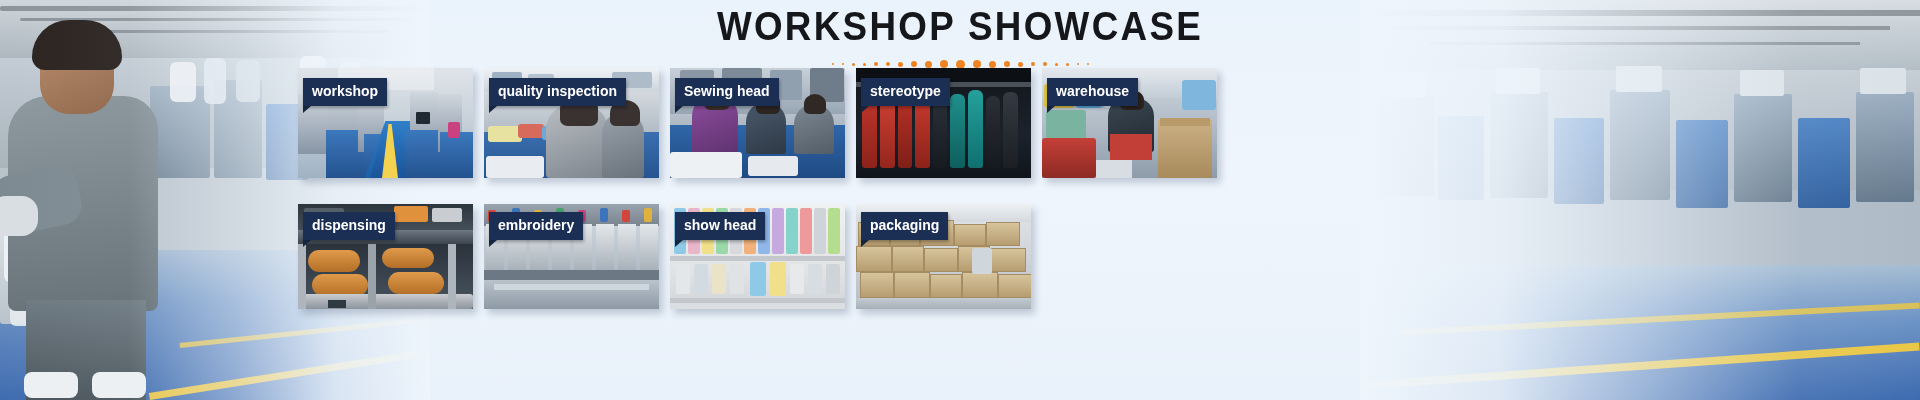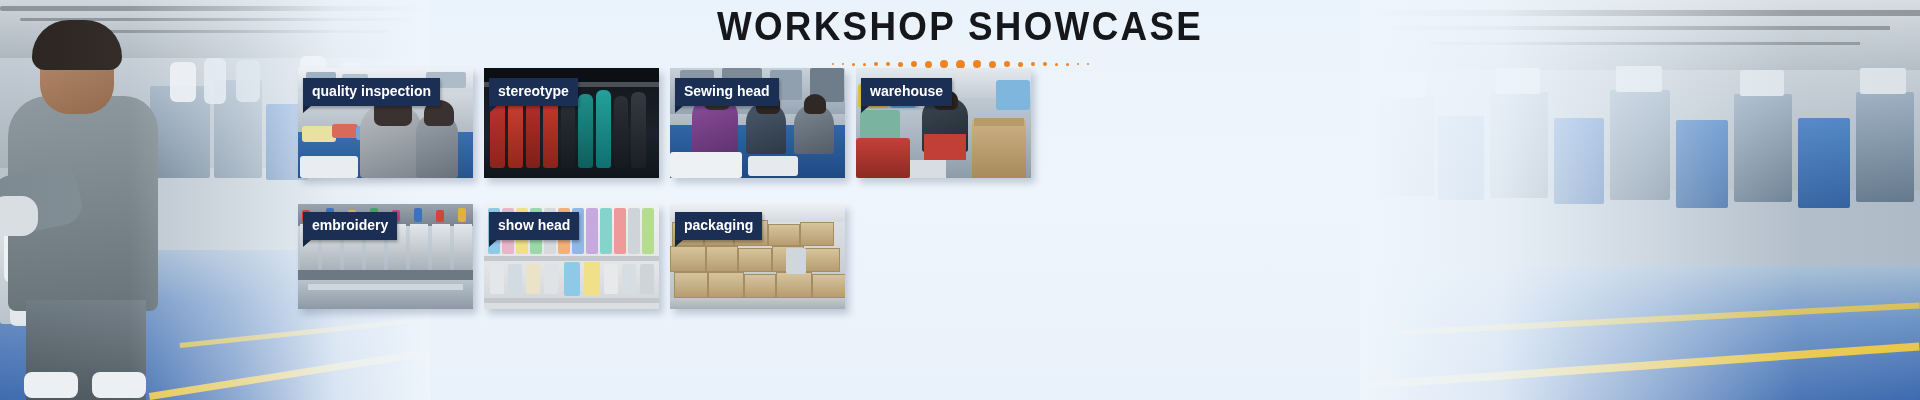--- a/index.html
+++ b/index.html
@@ -262,57 +262,60 @@
         <span class="dot" style="width: 3px; height: 3px; background: rgb(239, 131, 33);"></span>
         <span class="dot" style="width: 2px; height: 2px; background: rgb(239, 131, 33);"></span>
         <span class="dot" style="width: 2px; height: 2px; background: rgb(239, 131, 33);"></span>
       </div>
   </div>
 
   <div id="grid">
 
     <div class="card-row row1">
 
+      <div class="card">
+        <div class="photo">
+          <div class="sc ws-bg"></div>
+          <div class="p ws-m" style="left:0;top:26px;width:34px;height:60px;"></div>
+          <div class="p ws-m" style="left:30px;top:22px;width:30px;height:66px;"></div>
+          <div class="p ws-mb" style="left:28px;top:62px;width:40px;height:48px;"></div>
+          <div class="p ws-m" style="left:60px;top:28px;width:26px;height:56px;"></div>
+          <div class="p ws-mb" style="left:66px;top:66px;width:30px;height:44px;"></div>
+          <div class="p ws-aisle"></div>
+          <div class="p" style="left:72px;top:54px;width:44px;height:56px;background:linear-gradient(180deg,#2f7fc9,#1a5399);clip-path:polygon(35% 0,65% 0,100% 100%,0 100%);"></div>
+          <div class="p" style="left:84px;top:56px;width:16px;height:54px;background:#f2d24f;clip-path:polygon(40% 0,60% 0,100% 100%,0 100%);"></div>
+          <div class="p ws-m" style="left:112px;top:24px;width:28px;height:62px;"></div>
+          <div class="p ws-mb" style="left:108px;top:62px;width:34px;height:48px;"></div>
+          <div class="p ws-m" style="left:140px;top:26px;width:24px;height:58px;"></div>
+          <div class="p ws-mb" style="left:142px;top:64px;width:33px;height:46px;"></div>
+          <div class="p" style="left:150px;top:54px;width:12px;height:16px;background:#c9417e;border-radius:2px;"></div>
+          <div class="p" style="left:118px;top:44px;width:14px;height:12px;background:#202a33;border-radius:1px;"></div>
+          <div class="p" style="left:40px;top:0;width:96px;height:22px;background:rgba(255,255,255,.35);"></div>
+        </div>
+        <div class="tag">workshop</div>
+      </div>
 
       <div class="card">
         <div class="photo">
           <div class="sc qi-bg"></div>
           <div class="p qi-table"></div>
           <div class="p qi-cloth" style="left:4px;top:58px;width:34px;height:16px;background:#e8e2a0;"></div>
           <div class="p qi-cloth" style="left:34px;top:56px;width:26px;height:14px;background:#d86a5c;"></div>
           <div class="p qi-cloth" style="left:58px;top:58px;width:24px;height:14px;background:#6fa8d8;"></div>
           <div class="p qi-person" style="left:62px;top:36px;width:62px;height:74px;"></div>
           <div class="p qi-hair" style="left:76px;top:24px;width:38px;height:34px;"></div>
           <div class="p qi-person" style="left:118px;top:44px;width:42px;height:66px;background:linear-gradient(160deg,#9aa3ac,#69727b);"></div>
           <div class="p qi-hair" style="left:126px;top:32px;width:30px;height:26px;"></div>
           <div class="p" style="left:0;top:0;width:175px;height:24px;background:linear-gradient(180deg,#f0f3f6,#ccd4dc);"></div>
           <div class="p" style="left:8px;top:4px;width:30px;height:16px;background:#9fb2c4;border-radius:2px;"></div>
           <div class="p" style="left:44px;top:6px;width:26px;height:14px;background:#b5c2cf;border-radius:2px;"></div>
           <div class="p" style="left:128px;top:4px;width:40px;height:16px;background:#aebcc9;border-radius:2px;"></div>
           <div class="p" style="left:2px;top:88px;width:58px;height:22px;background:#e9edf1;border-radius:3px;"></div>
         </div>
         <div class="tag">quality inspection</div>
-      </div>
-
-      <div class="card">
-        <div class="photo">
-          <div class="sc st-bg"></div>
-          <div class="p st-sock" style="left:6px;top:26px;width:15px;height:74px;background:linear-gradient(180deg,#c0362c,#8d231b);"></div>
-          <div class="p st-sock" style="left:24px;top:22px;width:15px;height:78px;background:linear-gradient(180deg,#d24336,#95261c);"></div>
-          <div class="p st-sock" style="left:42px;top:28px;width:14px;height:72px;background:linear-gradient(180deg,#b83127,#7e1f18);"></div>
-          <div class="p st-sock" style="left:59px;top:24px;width:15px;height:76px;background:linear-gradient(180deg,#cc3b2f,#8b231a);"></div>
-          <div class="p st-sock" style="left:77px;top:30px;width:14px;height:70px;background:linear-gradient(180deg,#2a3038,#171b20);"></div>
-          <div class="p st-sock" style="left:94px;top:26px;width:15px;height:74px;background:linear-gradient(180deg,#1f8f8b,#0e5f5d);"></div>
-          <div class="p st-sock" style="left:112px;top:22px;width:15px;height:78px;background:linear-gradient(180deg,#24a09b,#107070);"></div>
-          <div class="p st-sock" style="left:130px;top:28px;width:14px;height:72px;background:linear-gradient(180deg,#2b2f36,#16191e);"></div>
-          <div class="p st-sock" style="left:147px;top:24px;width:15px;height:76px;background:linear-gradient(180deg,#343a42,#1b1f24);"></div>
-          <div class="p" style="left:0;top:14px;width:175px;height:5px;background:#4a5058;"></div>
-          <div class="p" style="left:0;top:0;width:175px;height:14px;background:#0c1014;"></div>
-        </div>
-        <div class="tag">stereotype</div>
       </div>
 
       <div class="card">
         <div class="photo">
           <div class="sc sh-bg"></div>
           <div class="p" style="left:0;top:0;width:175px;height:46px;background:linear-gradient(180deg,#c8d0d8,#98a6b4);"></div>
           <div class="p" style="left:10px;top:2px;width:34px;height:30px;background:#8b97a4;border-radius:2px;"></div>
           <div class="p" style="left:52px;top:0;width:40px;height:34px;background:#7d8a97;border-radius:2px;"></div>
           <div class="p" style="left:100px;top:2px;width:32px;height:30px;background:#90a0ae;border-radius:2px;"></div>
           <div class="p" style="left:140px;top:0;width:34px;height:34px;background:#6f7d8b;border-radius:2px;"></div>
@@ -324,20 +327,38 @@
           <div class="p sh-p" style="left:124px;top:36px;width:40px;height:50px;background:linear-gradient(160deg,#7c8893,#535d67);"></div>
           <div class="p" style="left:134px;top:26px;width:22px;height:20px;background:#302824;border-radius:50% 50% 25% 25%;"></div>
           <div class="p" style="left:0;bottom:0;width:72px;height:26px;background:#eef1f4;border-radius:3px;"></div>
           <div class="p" style="left:78px;bottom:2px;width:50px;height:20px;background:#e6eaee;border-radius:3px;"></div>
         </div>
         <div class="tag">Sewing head</div>
       </div>
 
       <div class="card">
         <div class="photo">
+          <div class="sc st-bg"></div>
+          <div class="p st-sock" style="left:6px;top:26px;width:15px;height:74px;background:linear-gradient(180deg,#c0362c,#8d231b);"></div>
+          <div class="p st-sock" style="left:24px;top:22px;width:15px;height:78px;background:linear-gradient(180deg,#d24336,#95261c);"></div>
+          <div class="p st-sock" style="left:42px;top:28px;width:14px;height:72px;background:linear-gradient(180deg,#b83127,#7e1f18);"></div>
+          <div class="p st-sock" style="left:59px;top:24px;width:15px;height:76px;background:linear-gradient(180deg,#cc3b2f,#8b231a);"></div>
+          <div class="p st-sock" style="left:77px;top:30px;width:14px;height:70px;background:linear-gradient(180deg,#2a3038,#171b20);"></div>
+          <div class="p st-sock" style="left:94px;top:26px;width:15px;height:74px;background:linear-gradient(180deg,#1f8f8b,#0e5f5d);"></div>
+          <div class="p st-sock" style="left:112px;top:22px;width:15px;height:78px;background:linear-gradient(180deg,#24a09b,#107070);"></div>
+          <div class="p st-sock" style="left:130px;top:28px;width:14px;height:72px;background:linear-gradient(180deg,#2b2f36,#16191e);"></div>
+          <div class="p st-sock" style="left:147px;top:24px;width:15px;height:76px;background:linear-gradient(180deg,#343a42,#1b1f24);"></div>
+          <div class="p" style="left:0;top:14px;width:175px;height:5px;background:#4a5058;"></div>
+          <div class="p" style="left:0;top:0;width:175px;height:14px;background:#0c1014;"></div>
+        </div>
+        <div class="tag">stereotype</div>
+      </div>
+
+      <div class="card">
+        <div class="photo">
           <div class="sc pk-bg"></div>
           <div class="p" style="left:0;top:0;width:175px;height:30px;background:linear-gradient(180deg,#e4e9ee,#c3cdd6);"></div>
           <div class="p pk-bin" style="left:2px;top:16px;width:30px;height:24px;background:#d8c246;"></div>
           <div class="p pk-bin" style="left:34px;top:14px;width:26px;height:26px;background:#56a7d8;"></div>
           <div class="p pk-bin" style="left:62px;top:18px;width:24px;height:22px;background:#d9e2e8;"></div>
           <div class="p pk-bin" style="left:140px;top:12px;width:34px;height:30px;background:#7fb6dd;"></div>
           <div class="p pk-bin" style="left:4px;top:42px;width:40px;height:30px;background:#7ab4a0;"></div>
           <div class="p pk-bin" style="left:0;top:70px;width:54px;height:40px;background:linear-gradient(180deg,#c44038,#8d2a24);"></div>
           <div class="p" style="left:66px;top:30px;width:46px;height:54px;background:linear-gradient(160deg,#3a4752,#222a32);border-radius:18px 18px 3px 3px;"></div>
           <div class="p" style="left:78px;top:22px;width:24px;height:20px;background:#2a221d;border-radius:50% 50% 25% 25%;"></div>
@@ -346,20 +367,40 @@
           <div class="p" style="left:118px;top:50px;width:50px;height:8px;background:#b99a6b;"></div>
           <div class="p" style="left:54px;top:92px;width:36px;height:18px;background:#d7dde3;"></div>
         </div>
         <div class="tag">warehouse</div>
       </div>
 
     </div>
 
     <div class="card-row row2" style="margin-top:26px;">
 
+      <div class="card">
+        <div class="photo">
+          <div class="sc dp-bg"></div>
+          <div class="p" style="left:0;top:0;width:175px;height:26px;background:linear-gradient(180deg,#2c353e,#454f59);"></div>
+          <div class="p" style="left:96px;top:2px;width:34px;height:16px;background:#e0913c;border-radius:2px;"></div>
+          <div class="p" style="left:134px;top:4px;width:30px;height:14px;background:#c9cdd2;border-radius:2px;"></div>
+          <div class="p" style="left:6px;top:4px;width:40px;height:16px;background:#566069;border-radius:2px;"></div>
+          <div class="p" style="left:0;top:26px;width:175px;height:14px;background:linear-gradient(180deg,#6d7781,#3c454e);"></div>
+          <div class="p dp-mold" style="left:10px;top:46px;width:52px;height:22px;"></div>
+          <div class="p dp-mold" style="left:14px;top:70px;width:56px;height:22px;"></div>
+          <div class="p dp-mold" style="left:84px;top:44px;width:52px;height:20px;"></div>
+          <div class="p dp-mold" style="left:90px;top:68px;width:56px;height:22px;"></div>
+          <div class="p dp-plate" style="left:0;top:90px;width:175px;height:15px;"></div>
+          <div class="p" style="left:0;top:40px;width:8px;height:65px;background:#aeb5bc;"></div>
+          <div class="p" style="left:70px;top:40px;width:8px;height:65px;background:#9aa2aa;"></div>
+          <div class="p" style="left:150px;top:40px;width:8px;height:65px;background:#aeb5bc;"></div>
+          <div class="p" style="left:30px;top:96px;width:18px;height:8px;background:#2f3942;"></div>
+        </div>
+        <div class="tag">dispensing</div>
+      </div>
 
       <div class="card">
         <div class="photo">
           <div class="sc em-bg"></div>
           <div class="p" style="left:0;top:0;width:175px;height:22px;background:linear-gradient(180deg,#9aa4ae,#78838e);"></div>
           <div class="p em-head" style="left:2px;top:20px;width:18px;height:46px;"></div>
           <div class="p em-head" style="left:24px;top:20px;width:18px;height:46px;"></div>
           <div class="p em-head" style="left:46px;top:20px;width:18px;height:46px;"></div>
           <div class="p em-head" style="left:68px;top:20px;width:18px;height:46px;"></div>
           <div class="p em-head" style="left:90px;top:20px;width:18px;height:46px;"></div>

